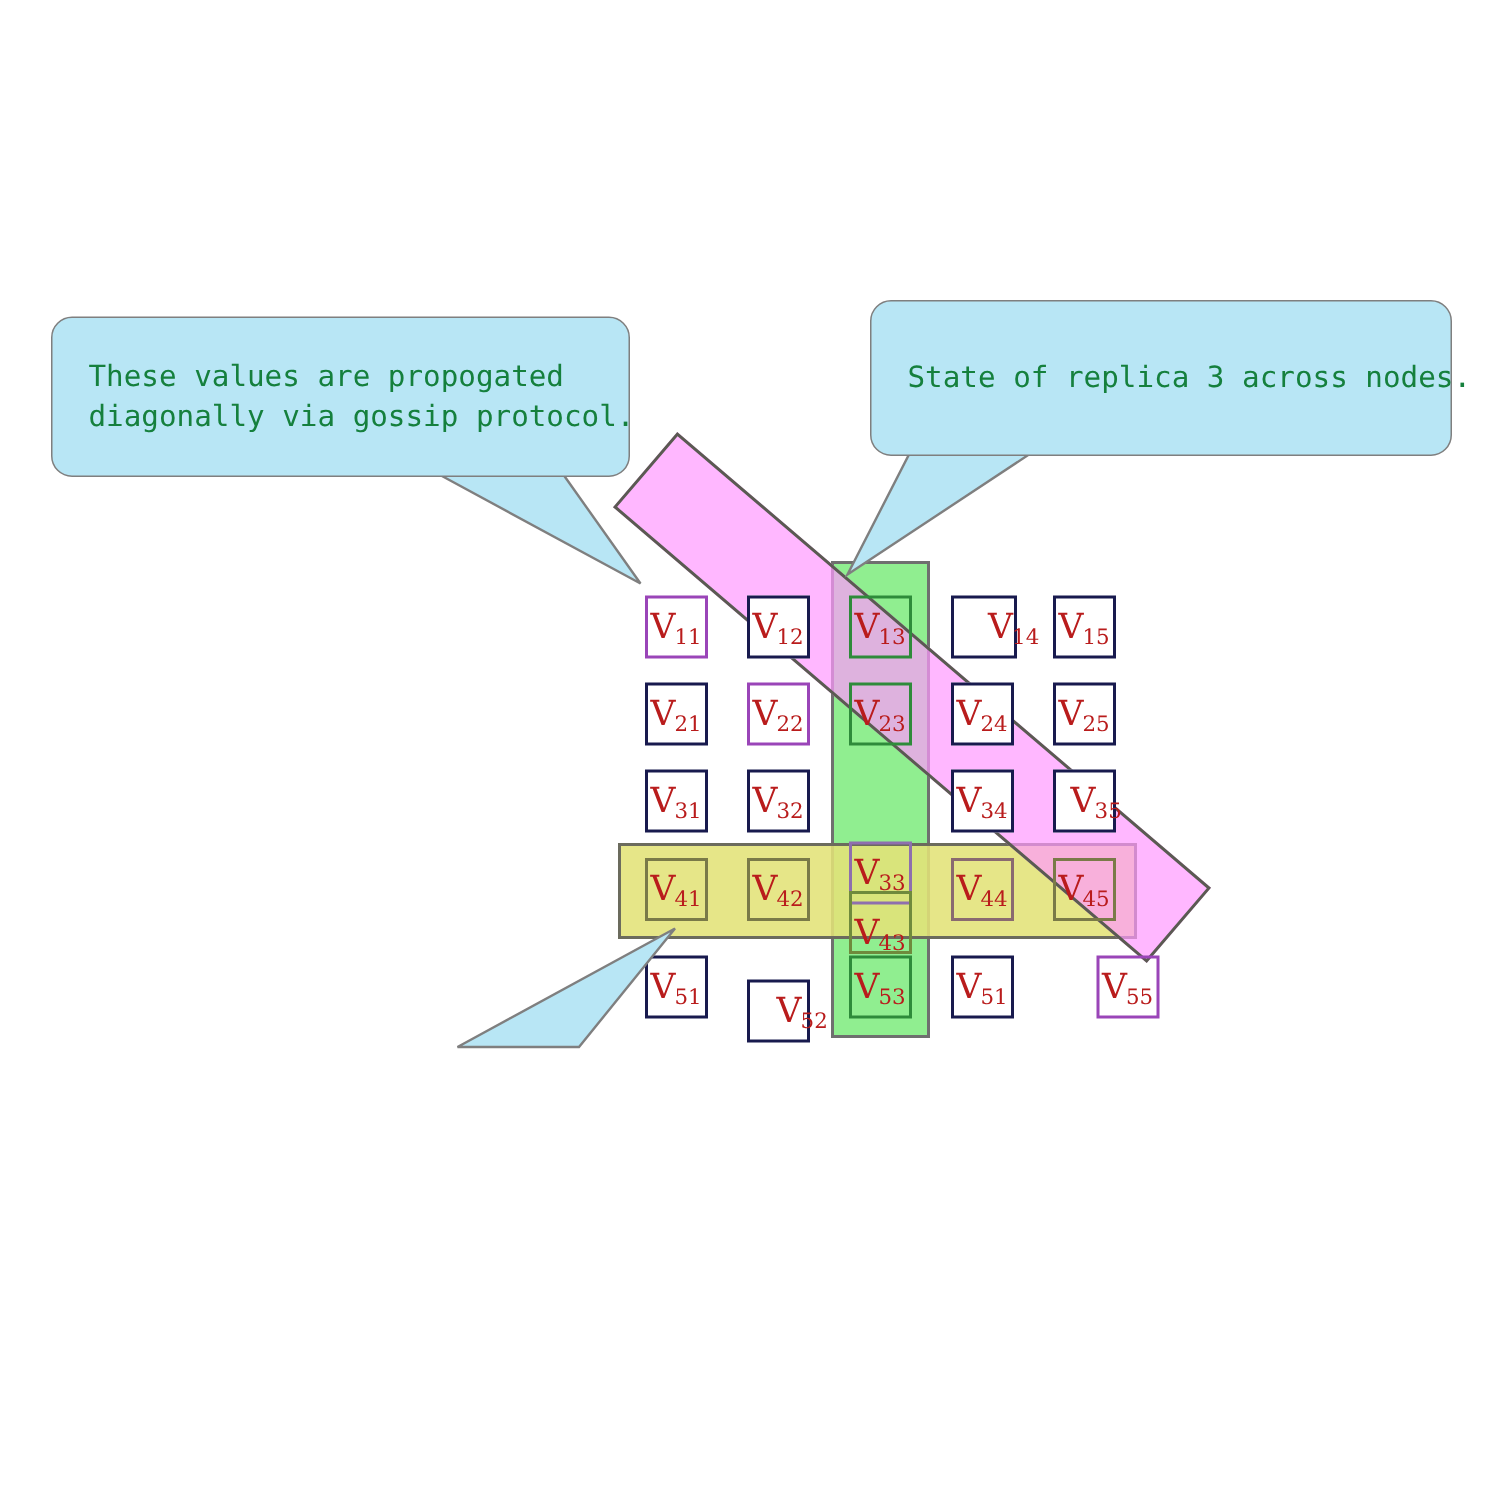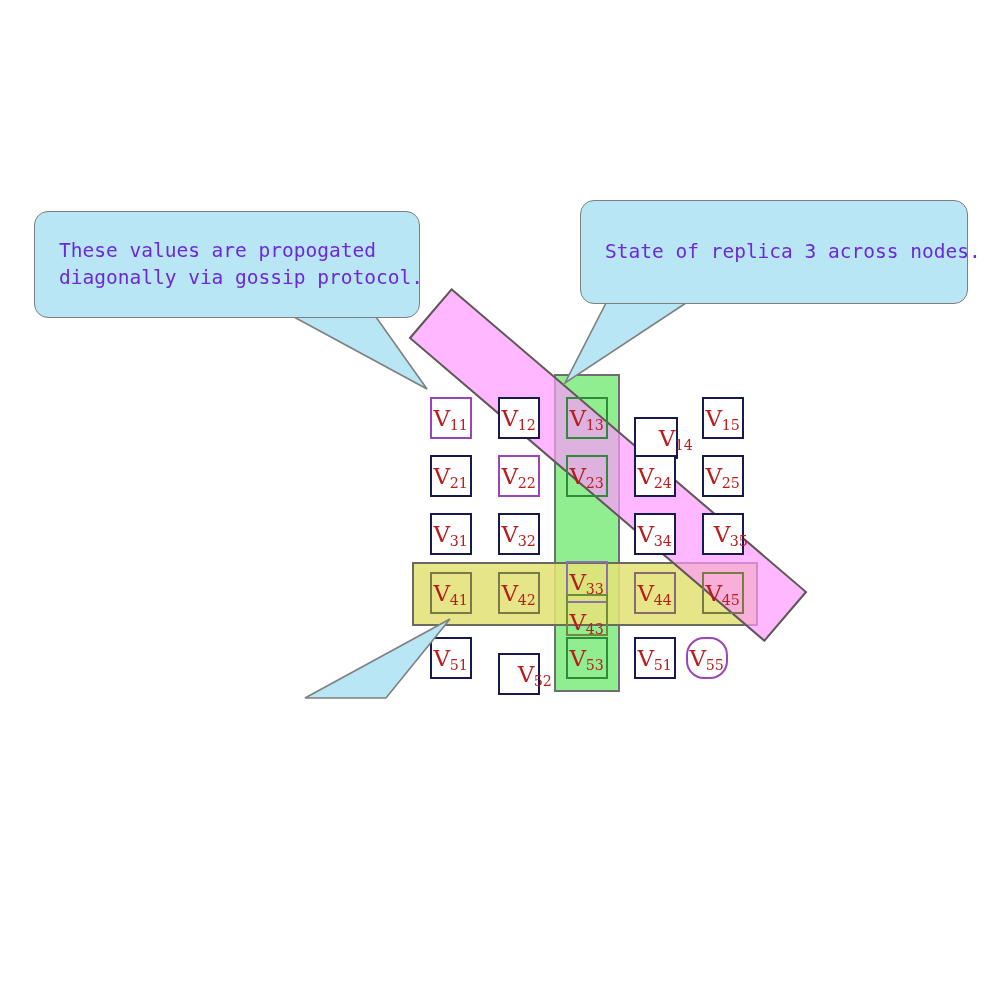--- a/index.html
+++ b/index.html
@@ -24,21 +24,21 @@
     border: 1.6px solid #7f7f7f;
     border-radius: 14px;
     display: flex;
     align-items: center;
     z-index: 6;
   }
   .callout-text {
     font-family: "DejaVu Sans Mono", monospace;
     font-size: 19.5px;
     line-height: 1.38;
-    color: #6d28d9;
+    color: #15803d;
     white-space: pre;
     padding: 0 24px;
   }
   .callout.c1 { left: 34px;  top: 211px; width: 386px; height: 107px; }
   .callout.c2 { left: 580px; top: 200px; width: 388px; height: 104px; }
   .callout.c3 { left: 44px;  top: 698px; width: 386px; height: 100px; }
 
   
   #tails { position: absolute; left: 0; top: 0; width: 1000px; height: 1000px; z-index: 5; }
 
@@ -122,21 +122,21 @@
   <div id="grid">
       <div class="cell on-magenta" style="left: 430px; top: 397px;">
         <span class="lbl">V<sub>11</sub></span>
       </div>
       <div class="cell " style="left: 498px; top: 397px;">
         <span class="lbl">V<sub>12</sub></span>
       </div>
       <div class="cell on-green" style="left: 566px; top: 397px;">
         <span class="lbl">V<sub>13</sub></span>
       </div>
-      <div class="cell " style="left: 634px; top: 417px; padding-left: 40px;">
+      <div class="cell " style="left: 634px; top: 397px; padding-left: 40px;">
         <span class="lbl">V<sub>14</sub></span>
       </div>
       <div class="cell " style="left: 702px; top: 397px;">
         <span class="lbl">V<sub>15</sub></span>
       </div>
       <div class="cell " style="left: 430px; top: 455px;">
         <span class="lbl">V<sub>21</sub></span>
       </div>
       <div class="cell on-magenta" style="left: 498px; top: 455px;">
         <span class="lbl">V<sub>22</sub></span>
@@ -185,21 +185,21 @@
       </div>
       <div class="cell " style="left: 498px; top: 653px; padding-left: 32px;">
         <span class="lbl">V<sub>52</sub></span>
       </div>
       <div class="cell on-green" style="left: 566px; top: 637px;">
         <span class="lbl">V<sub>53</sub></span>
       </div>
       <div class="cell " style="left: 634px; top: 637px;">
         <span class="lbl">V<sub>51</sub></span>
       </div>
-      <div class="cell on-magenta" style="left: 686px; top: 637px; border-radius: 18px;">
+      <div class="cell on-magenta" style="left: 731px; top: 637px;">
         <span class="lbl">V<sub>55</sub></span>
       </div>
     </div>
 
   <div class="callout c1">
     <div class="callout-text">These values are propogated
 diagonally via gossip protocol.</div>
   </div>
   <div class="callout c2">
     <div class="callout-text">State of replica 3 across nodes.</div>

